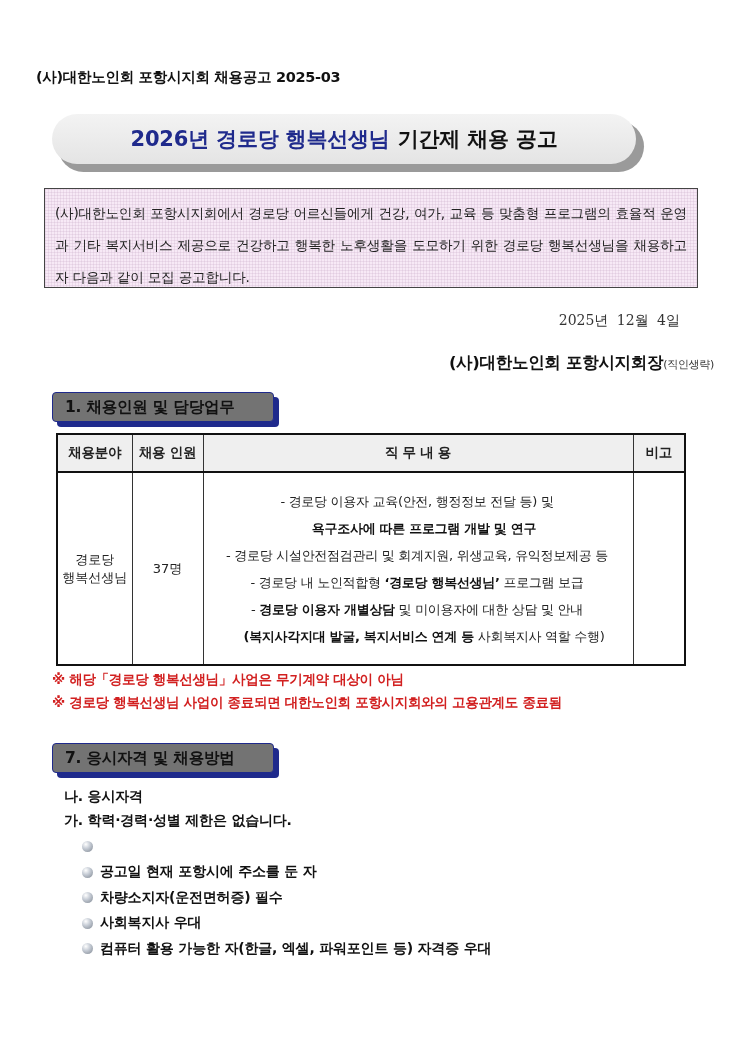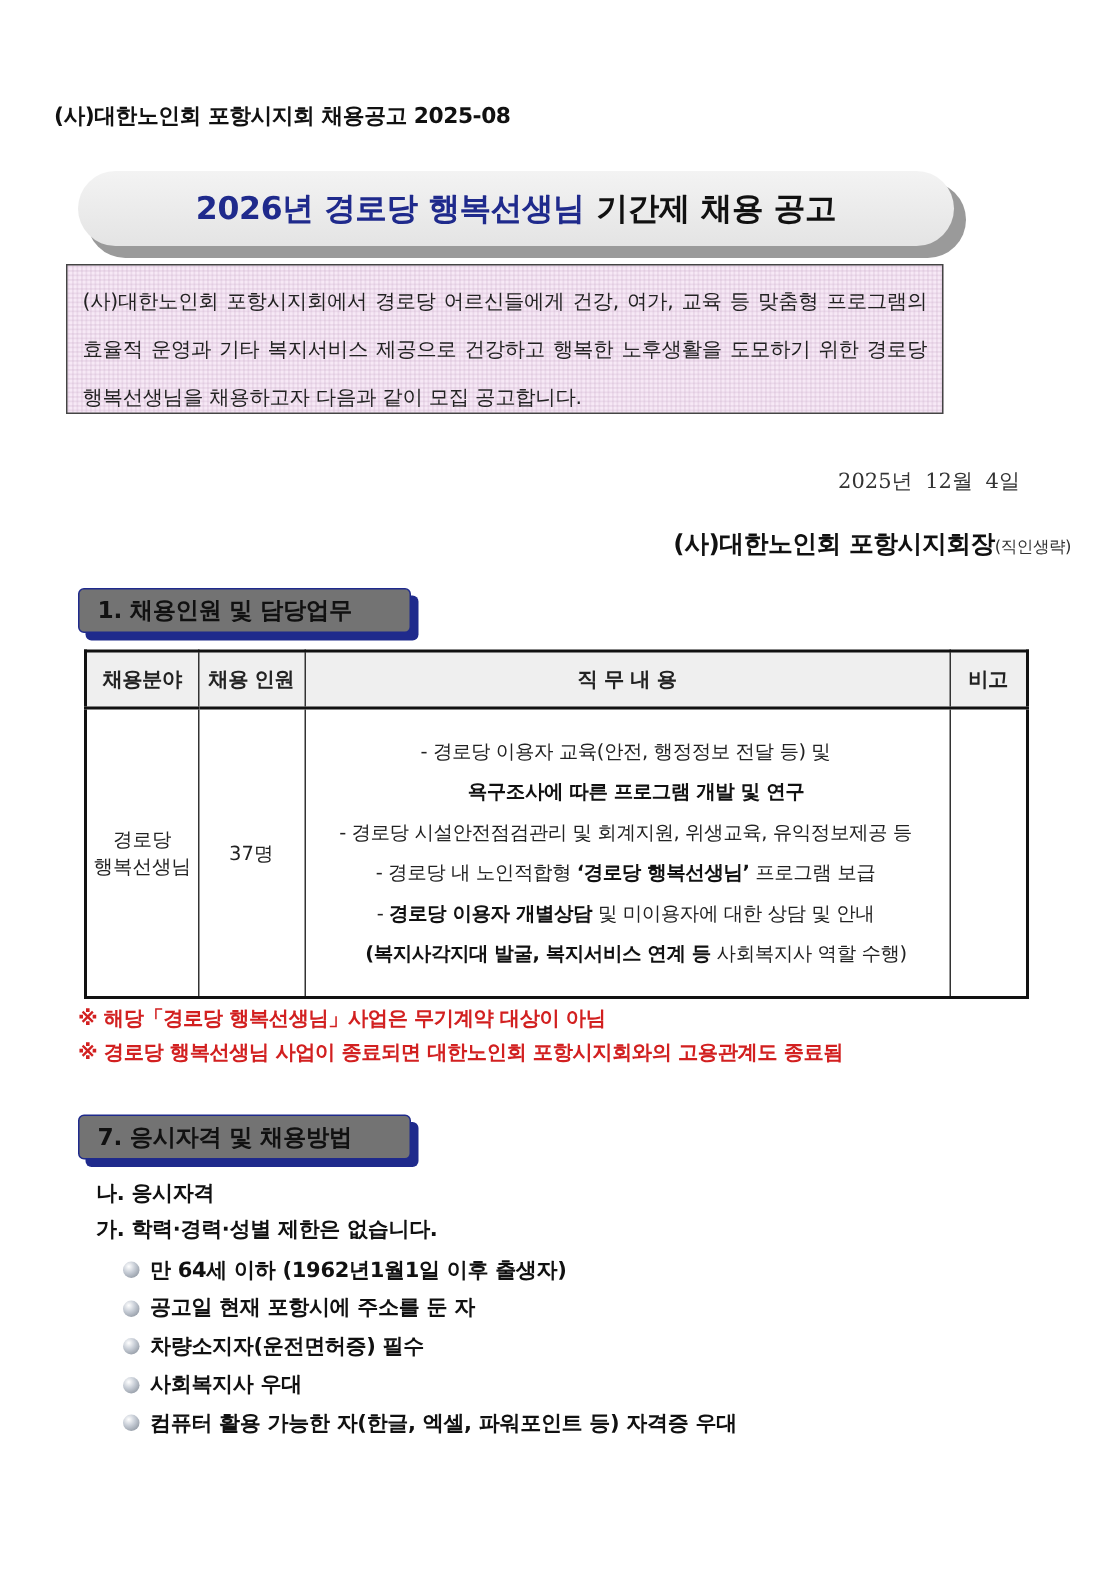--- a/index.html
+++ b/index.html
@@ -7,21 +7,21 @@
   body { position: relative; font-family: "DejaVu Sans", "Liberation Sans", sans-serif; color: #1a1a1a; }
 
   .doc-id { position: absolute; left: 36px; top: 68px; font-size: 14.5px; font-weight: bold; letter-spacing: -0.3px; color: #111; }
 
   .title-wrap { position: absolute; left: 52px; top: 114px; width: 592px; height: 56px; }
   .title-shadow { position: absolute; left: 6px; top: 7px; width: 586px; height: 51px; background: #9a9a9a; border-radius: 26px; }
   .title-box { position: absolute; left: 0; top: 0; width: 584px; height: 50px; background: linear-gradient(#f3f3f3, #e4e4e4); border-radius: 26px; display: flex; align-items: center; justify-content: center; font-size: 21px; font-weight: bold; letter-spacing: -0.2px; }
   .title-blue { color: #1f2a8c; }
   .title-black { color: #111; margin-left: 8px; }
 
-  .intro-box { position: absolute; left: 44px; top: 176px; width: 585px; height: 100px; border: 1.5px solid #444; background-color: #f7e9f6;
+  .intro-box { position: absolute; left: 44px; top: 188px; width: 654px; height: 100px; border: 1.5px solid #444; background-color: #f7e9f6;
     background-image: linear-gradient(rgba(200,170,200,0.25) 1px, transparent 1px), linear-gradient(90deg, rgba(200,170,200,0.25) 1px, transparent 1px);
     background-size: 3px 3px; padding: 8px 10px; font-size: 13.6px; line-height: 32px; text-align: justify; letter-spacing: -0.2px; color: #222; }
 
   .date { position: absolute; right: 60px; top: 312px; font-family: "DejaVu Serif", "Liberation Serif", serif; font-size: 14px; color: #333; word-spacing: 4px; }
   .signer { position: absolute; right: 26px; top: 352px; font-size: 16.5px; font-weight: bold; color: #111; letter-spacing: -0.3px; margin-left: 44px; }
   .signer-note { font-size: 11px; font-weight: normal; color: #333; }
 
   .section-head { position: absolute; height: 30px; }
   .sh-shadow { position: absolute; left: 5px; top: 5px; right: -5px; bottom: -5px; background: #1f2a8c; border-radius: 4px; }
   .sh-box { position: absolute; left: 0; top: 0; right: 0; bottom: 0; background: #737373; border: 1.5px solid #1f2a8c; border-radius: 4px; display: flex; align-items: center; padding-left: 12px; font-size: 15.5px; font-weight: bold; color: #111; letter-spacing: -0.2px; }
@@ -42,21 +42,21 @@
   .notes { position: absolute; left: 52px; top: 668px; font-size: 13.5px; font-weight: bold; color: #d22020; line-height: 23px; letter-spacing: -0.3px; }
 
   .qual { position: absolute; left: 64px; top: 784px; font-size: 14px; font-weight: bold; color: #111; line-height: 24px; letter-spacing: -0.2px; }
   .bullets { position: absolute; left: 82px; top: 834px; font-size: 14px; font-weight: bold; color: #111; letter-spacing: -0.2px; }
   .bullet-item { display: flex; align-items: center; height: 25.5px; }
   .ball { width: 11px; height: 11px; border-radius: 50%; background: radial-gradient(circle at 35% 30%, #ffffff 0%, #c7cdd6 40%, #7d8590 100%); margin-right: 7px; flex-shrink: 0; }
 </style>
 </head>
 <body>
 
-<div class="doc-id">(사)대한노인회 포항시지회 채용공고 2025-08</div>
+<div class="doc-id">(사)대한노인회 포항시지회 채용공고 2025-03</div>
 
 <div class="title-wrap">
   <div class="title-shadow"></div>
   <div class="title-box">
     <span class="title-blue">2026년 경로당 행복선생님</span>
     <span class="title-black">기간제 채용 공고</span>
   </div>
 </div>
 
 <div class="intro-box">(사)대한노인회 포항시지회에서 경로당 어르신들에게 건강, 여가, 교육 등 맞춤형 프로그램의 효율적 운영과 기타 복지서비스 제공으로 건강하고 행복한 노후생활을 도모하기 위한 경로당 행복선생님을 채용하고자 다음과 같이 모집 공고합니다.</div>
@@ -111,21 +111,20 @@
 </div>
 
 <div class="qual">
   <div>나. 응시자격</div>
   <div>가. 학력·경력·성별 제한은 없습니다.</div>
 </div>
 
 <div class="bullets">
   <div class="bullet-item">
       <span class="ball"></span>
-      <span>만 64세 이하 (1962년1월1일 이후 출생자)</span>
     </div>
   <div class="bullet-item">
       <span class="ball"></span>
       <span>공고일 현재 포항시에 주소를 둔 자</span>
     </div>
   <div class="bullet-item">
       <span class="ball"></span>
       <span>차량소지자(운전면허증) 필수</span>
     </div>
   <div class="bullet-item">

